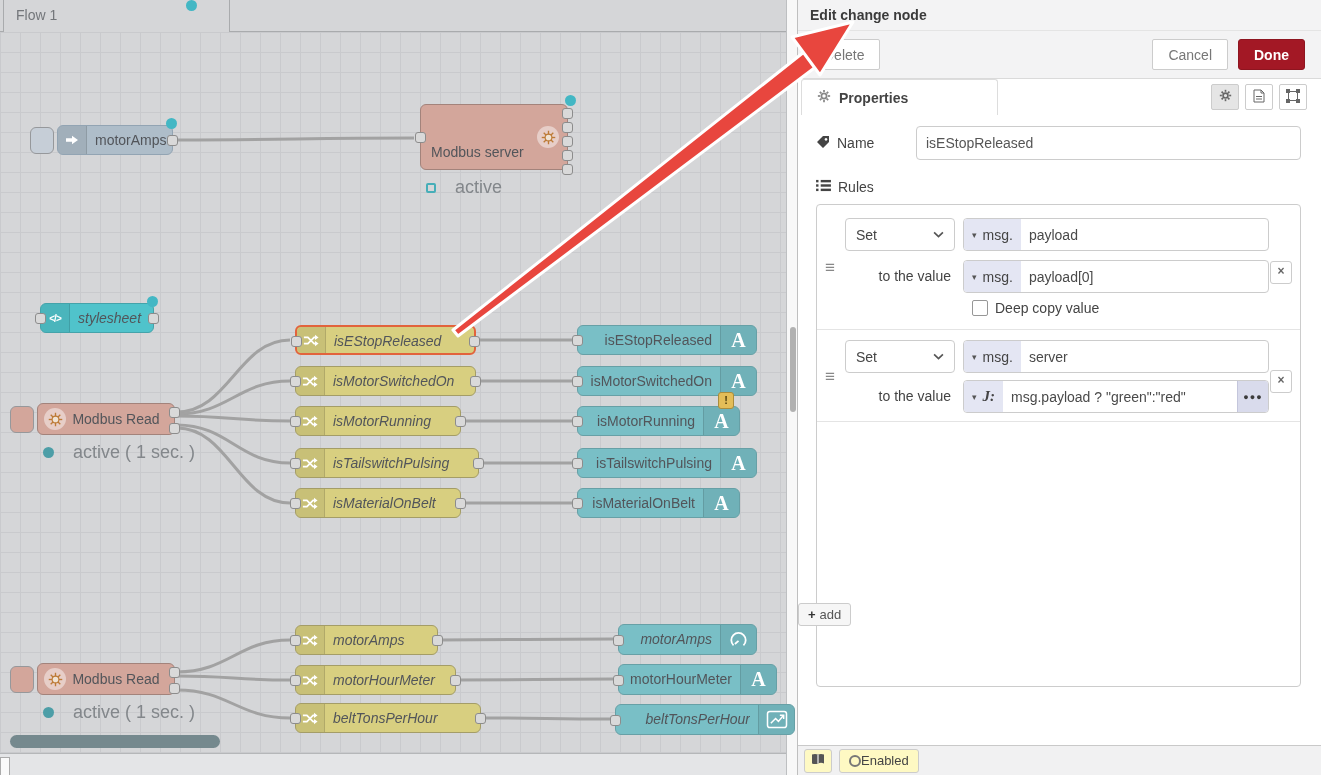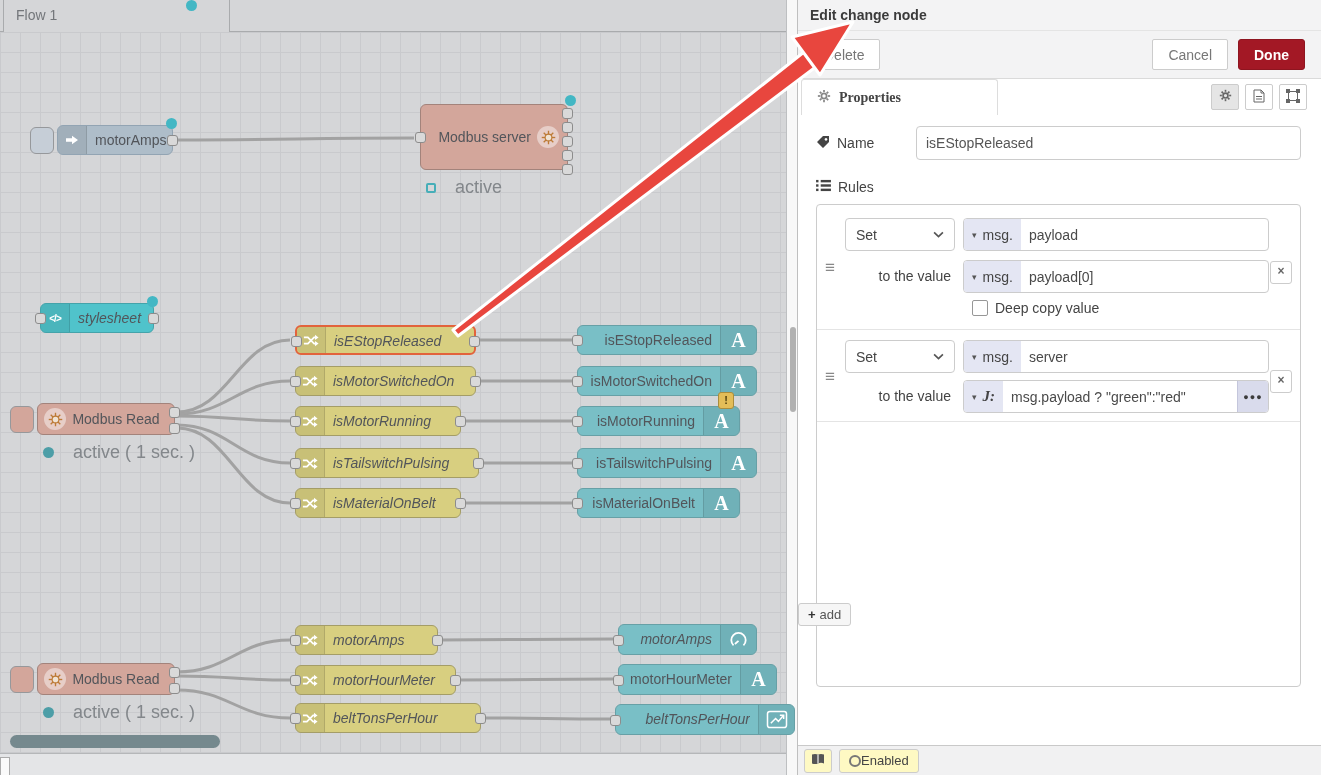--- a/index.html
+++ b/index.html
@@ -62,21 +62,21 @@
     color:#3b3b3b;font-size:14px;padding:7px 0 0 12px;box-sizing:border-box;}
   .p-toolbar{height:47px;background:#f3f3f4;position:relative;border-bottom:1px solid #dadada;}
   .btn{position:absolute;top:8px;height:31px;border:1px solid #ccc;border-radius:2px;background:#fff;
     color:#777;font-size:14px;padding:0 15px;font-family:inherit;box-sizing:border-box;}
   .btn-delete{left:10px;}
   .btn-cancel{right:93px;}
   .btn-done{right:16px;background:#a31825;border-color:#8e1520;color:#fff;font-weight:bold;border-radius:3px;}
   .p-tabrow{height:35px;background:#fff;position:relative;border-bottom:1px solid #ddd;box-sizing:content-box;}
   .p-tab{position:absolute;left:3px;top:0;height:36px;width:197px;background:#fff;border:1px solid #ddd;
     border-bottom:none;border-radius:3px 3px 0 0;display:flex;align-items:center;gap:8px;padding-left:15px;
-    box-sizing:border-box;font-weight:bold;color:#444;font-size:14px;z-index:2;font-family:Liberation Serif, serif;}
+    box-sizing:border-box;font-weight:bold;color:#444;font-size:14px;z-index:2;}
   .p-iconbtns{position:absolute;right:14px;top:5px;display:flex;gap:6px;}
   .ibtn{width:28px;height:26px;border:1px solid #ccc;border-radius:2px;background:#fff;
     display:flex;align-items:center;justify-content:center;padding:0;}
   .ibtn.active{background:#e5e5e5;}
   .p-form{position:absolute;top:114px;left:0;right:0;bottom:30px;background:#fff;padding:12px 20px 0 18px;box-sizing:border-box;}
   .name-row{display:flex;align-items:center;}
   .flabel{width:100px;display:flex;align-items:center;gap:7px;font-size:14px;color:#444;}
   .tinput{flex:1;height:34px;border:1px solid #ccc;border-radius:4px;font-size:14px;color:#555;
     padding:0 9px;box-sizing:border-box;font-family:inherit;background:#fff;}
   .rules-label{margin-top:19px;display:flex;align-items:center;gap:7px;font-size:14px;color:#444;}
@@ -162,21 +162,21 @@
         <svg width="15" height="15" viewBox="0 0 20 20">
           <g stroke="#bd7b36" stroke-width="1.8">
             <line x1="10" y1="1" x2="10" y2="19"></line>
             <line x1="1" y1="10" x2="19" y2="10"></line>
             <line x1="3.6" y1="3.6" x2="16.4" y2="16.4"></line>
             <line x1="16.4" y1="3.6" x2="3.6" y2="16.4"></line>
           </g>
           <circle cx="10" cy="10" r="4.5" fill="#f0e3d3" stroke="#bd7b36" stroke-width="1.5"></circle>
         </svg>
       </div>
-      <div class="nlabel" style="left: 10px; right: 36px; line-height: 64px; text-align: right;">Modbus server</div>
+      <div class="nlabel" style="left: 10px; right: 36px; line-height: 64px; text-align: left; margin-top: 15px;">Modbus server</div>
       <div class="port" style="left: -6px; top: 27px;"></div>
       <div class="port" style="right: -6px; top: 3px;"></div>
       <div class="port" style="right: -6px; top: 17px;"></div>
       <div class="port" style="right: -6px; top: 31px;"></div>
       <div class="port" style="right: -6px; top: 45px;"></div>
       <div class="port" style="right: -6px; top: 59px;"></div>
     </div>
     <div class="nstatus" style="left: 426px; top: 177px;">
       <div class="st-square"></div>
       <span>active</span>

